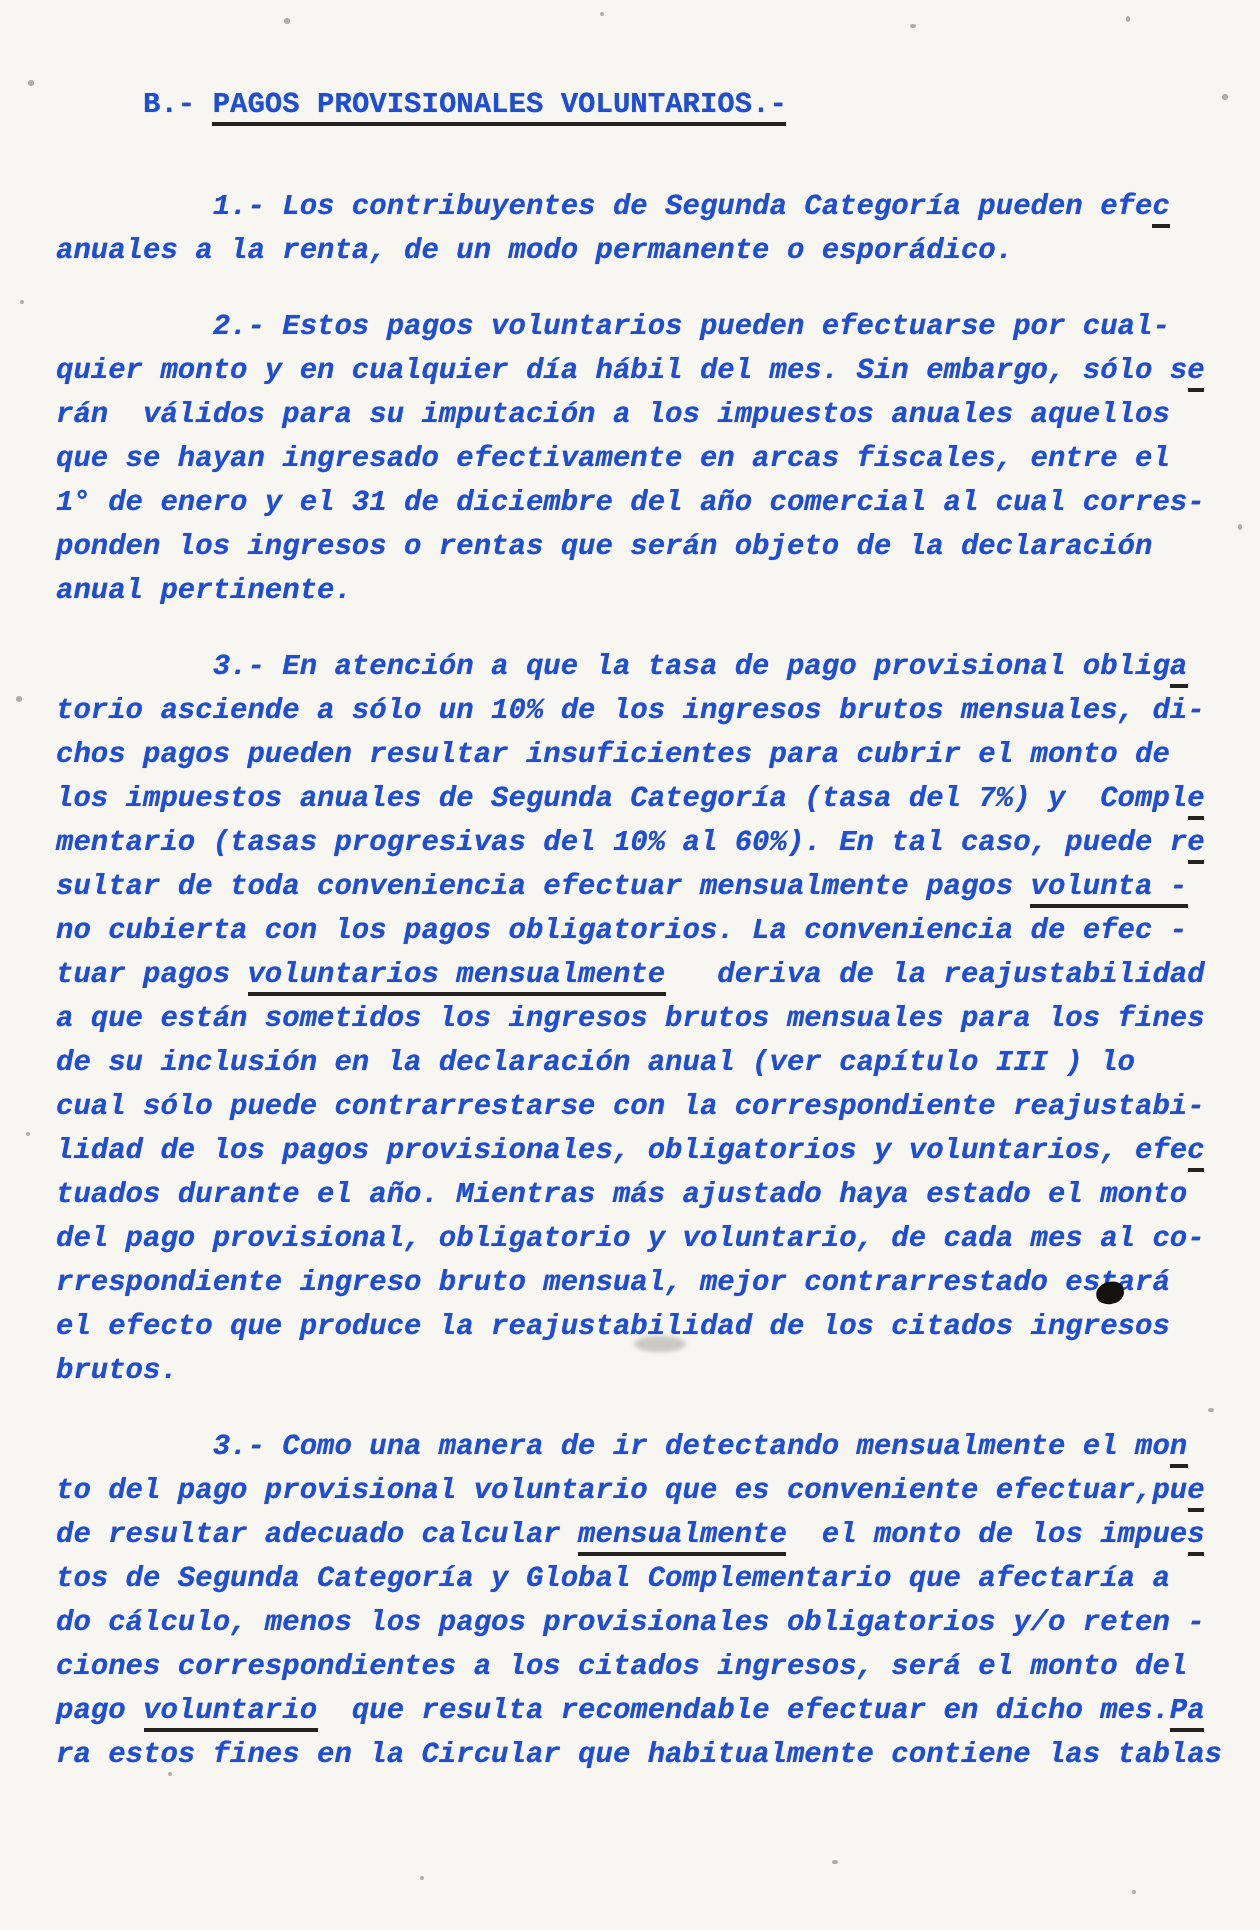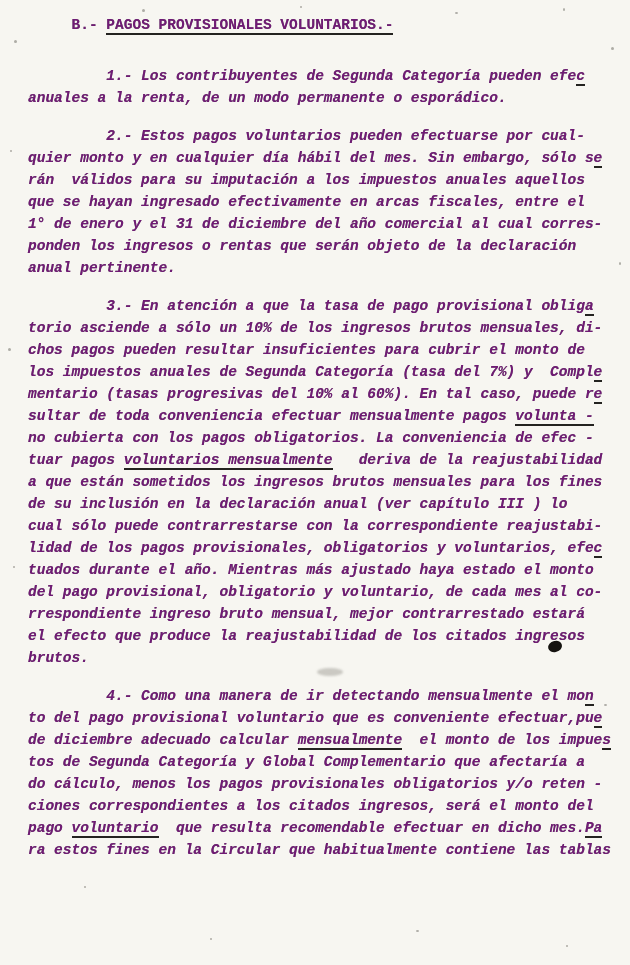--- a/index.html
+++ b/index.html
@@ -4,25 +4,25 @@
 <style>
   html,body{margin:0;padding:0;}
   body{
     width:630px;height:965px;
     background:#f7f6f1;
     position:relative;
     overflow:hidden;
   }
   .page{
     position:absolute;inset:0;
-    padding:12px 20px 0 28px;
+    padding:40px 20px 0 28px;
     font-family:"Liberation Mono","DejaVu Sans Mono",monospace;
     font-weight:bold;
     font-size:14.5px;
-    color:#701a75;
+    color:#1d4ed8;
     text-shadow:0 0 0.4px rgba(20,20,18,0.55);
   }
   .tline{
     white-space:pre;
     line-height:22px;
     height:22px;
   }
   .u{
     border-bottom:2px solid #242320;
   }
@@ -82,23 +82,23 @@
         <div class="tline"><span>de su inclusión en la declaración anual (ver capítulo III ) lo</span></div>
         <div class="tline"><span>cual sólo puede contrarrestarse con la correspondiente reajustabi-</span></div>
         <div class="tline"><span>lidad de los pagos provisionales, obligatorios y voluntarios, efe</span><span class="u">c</span></div>
         <div class="tline"><span>tuados durante el año. Mientras más ajustado haya estado el monto</span></div>
         <div class="tline"><span>del pago provisional, obligatorio y voluntario, de cada mes al co-</span></div>
         <div class="tline"><span>rrespondiente ingreso bruto mensual, mejor contrarrestado estará</span></div>
         <div class="tline"><span>el efecto que produce la reajustabilidad de los citados ingresos</span></div>
         <div class="tline"><span>brutos.</span></div>
       </div>
       <div class="para">
-        <div class="tline"><span>         4.- Como una manera de ir detectando mensualmente el mo</span><span class="u">n</span></div>
+        <div class="tline"><span>         3.- Como una manera de ir detectando mensualmente el mo</span><span class="u">n</span></div>
         <div class="tline"><span>to del pago provisional voluntario que es conveniente efectuar,pu</span><span class="u">e</span></div>
-        <div class="tline"><span>de diciembre adecuado calcular </span><span class="u">mensualmente</span><span>  el monto de los impue</span><span class="u">s</span></div>
+        <div class="tline"><span>de resultar adecuado calcular </span><span class="u">mensualmente</span><span>  el monto de los impue</span><span class="u">s</span></div>
         <div class="tline"><span>tos de Segunda Categoría y Global Complementario que afectaría a</span></div>
         <div class="tline"><span>do cálculo, menos los pagos provisionales obligatorios y/o reten -</span></div>
         <div class="tline"><span>ciones correspondientes a los citados ingresos, será el monto del</span></div>
         <div class="tline"><span>pago </span><span class="u">voluntario</span><span>  que resulta recomendable efectuar en dicho mes.</span><span class="u">Pa</span></div>
         <div class="tline"><span>ra estos fines en la Circular que habitualmente contiene las tablas</span></div>
       </div>
     </div>
 </div>
 
 <div class="ink-blot" style="left:548px;top:641px;width:14px;height:11px;"></div>

